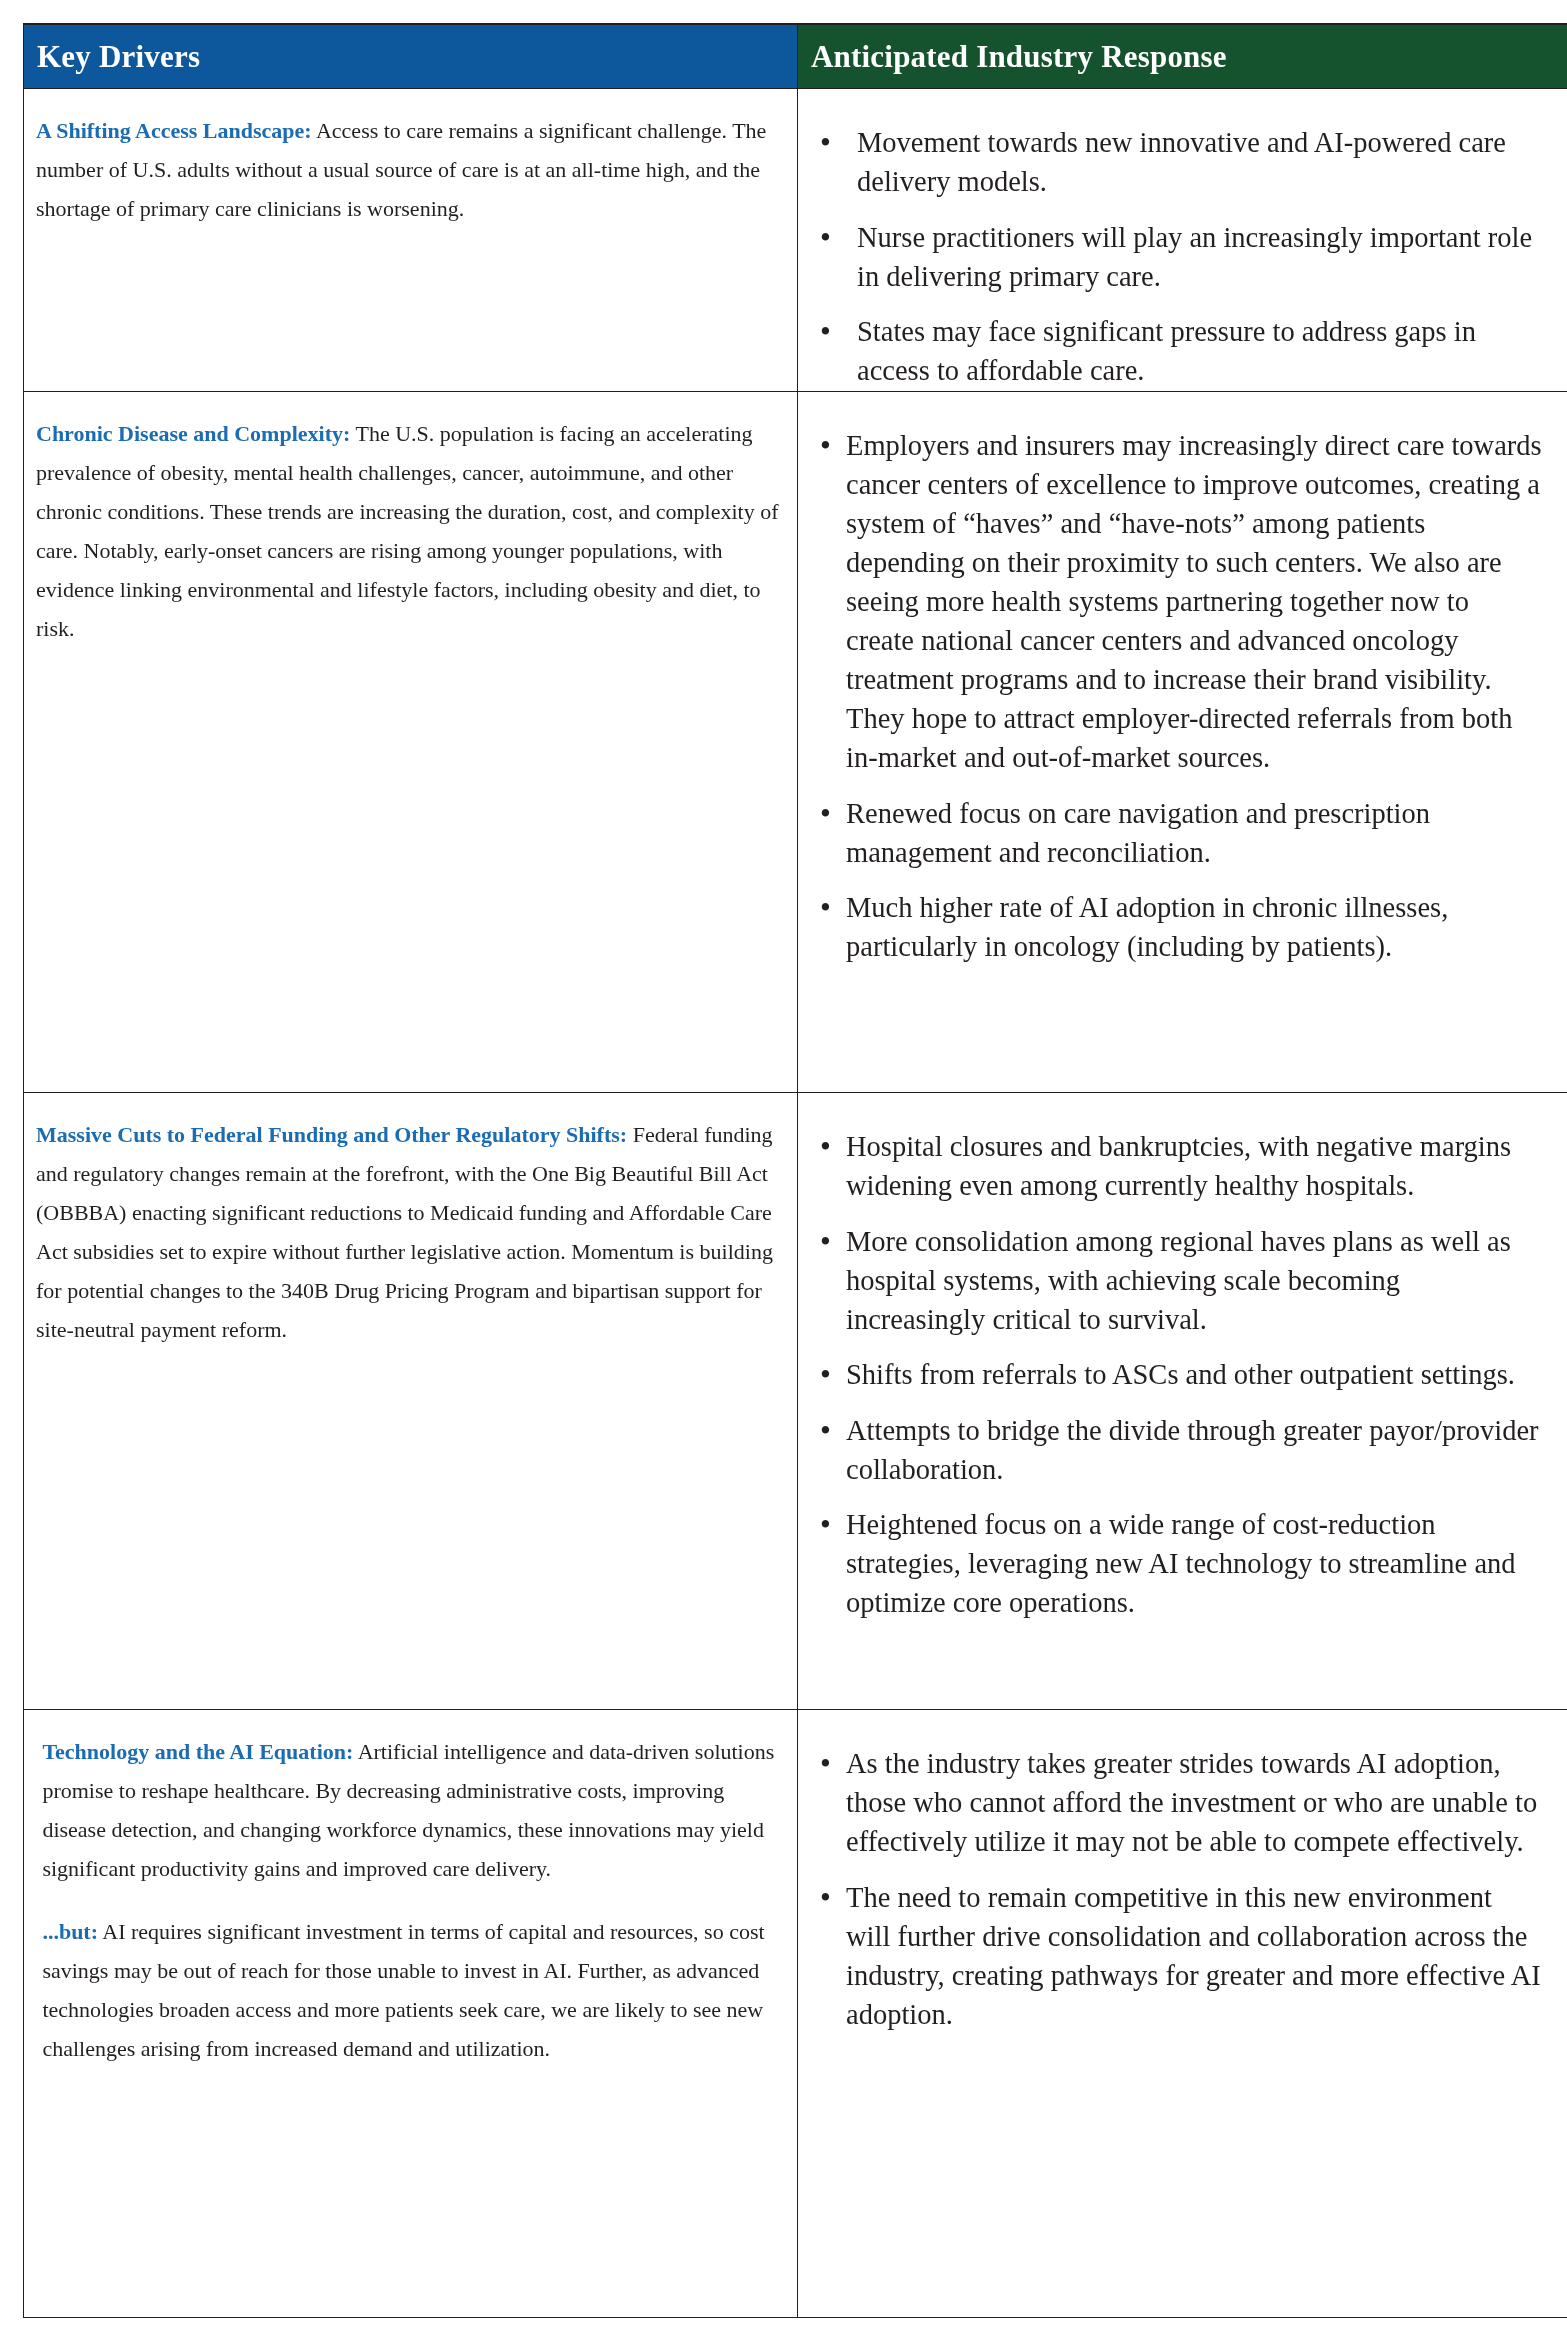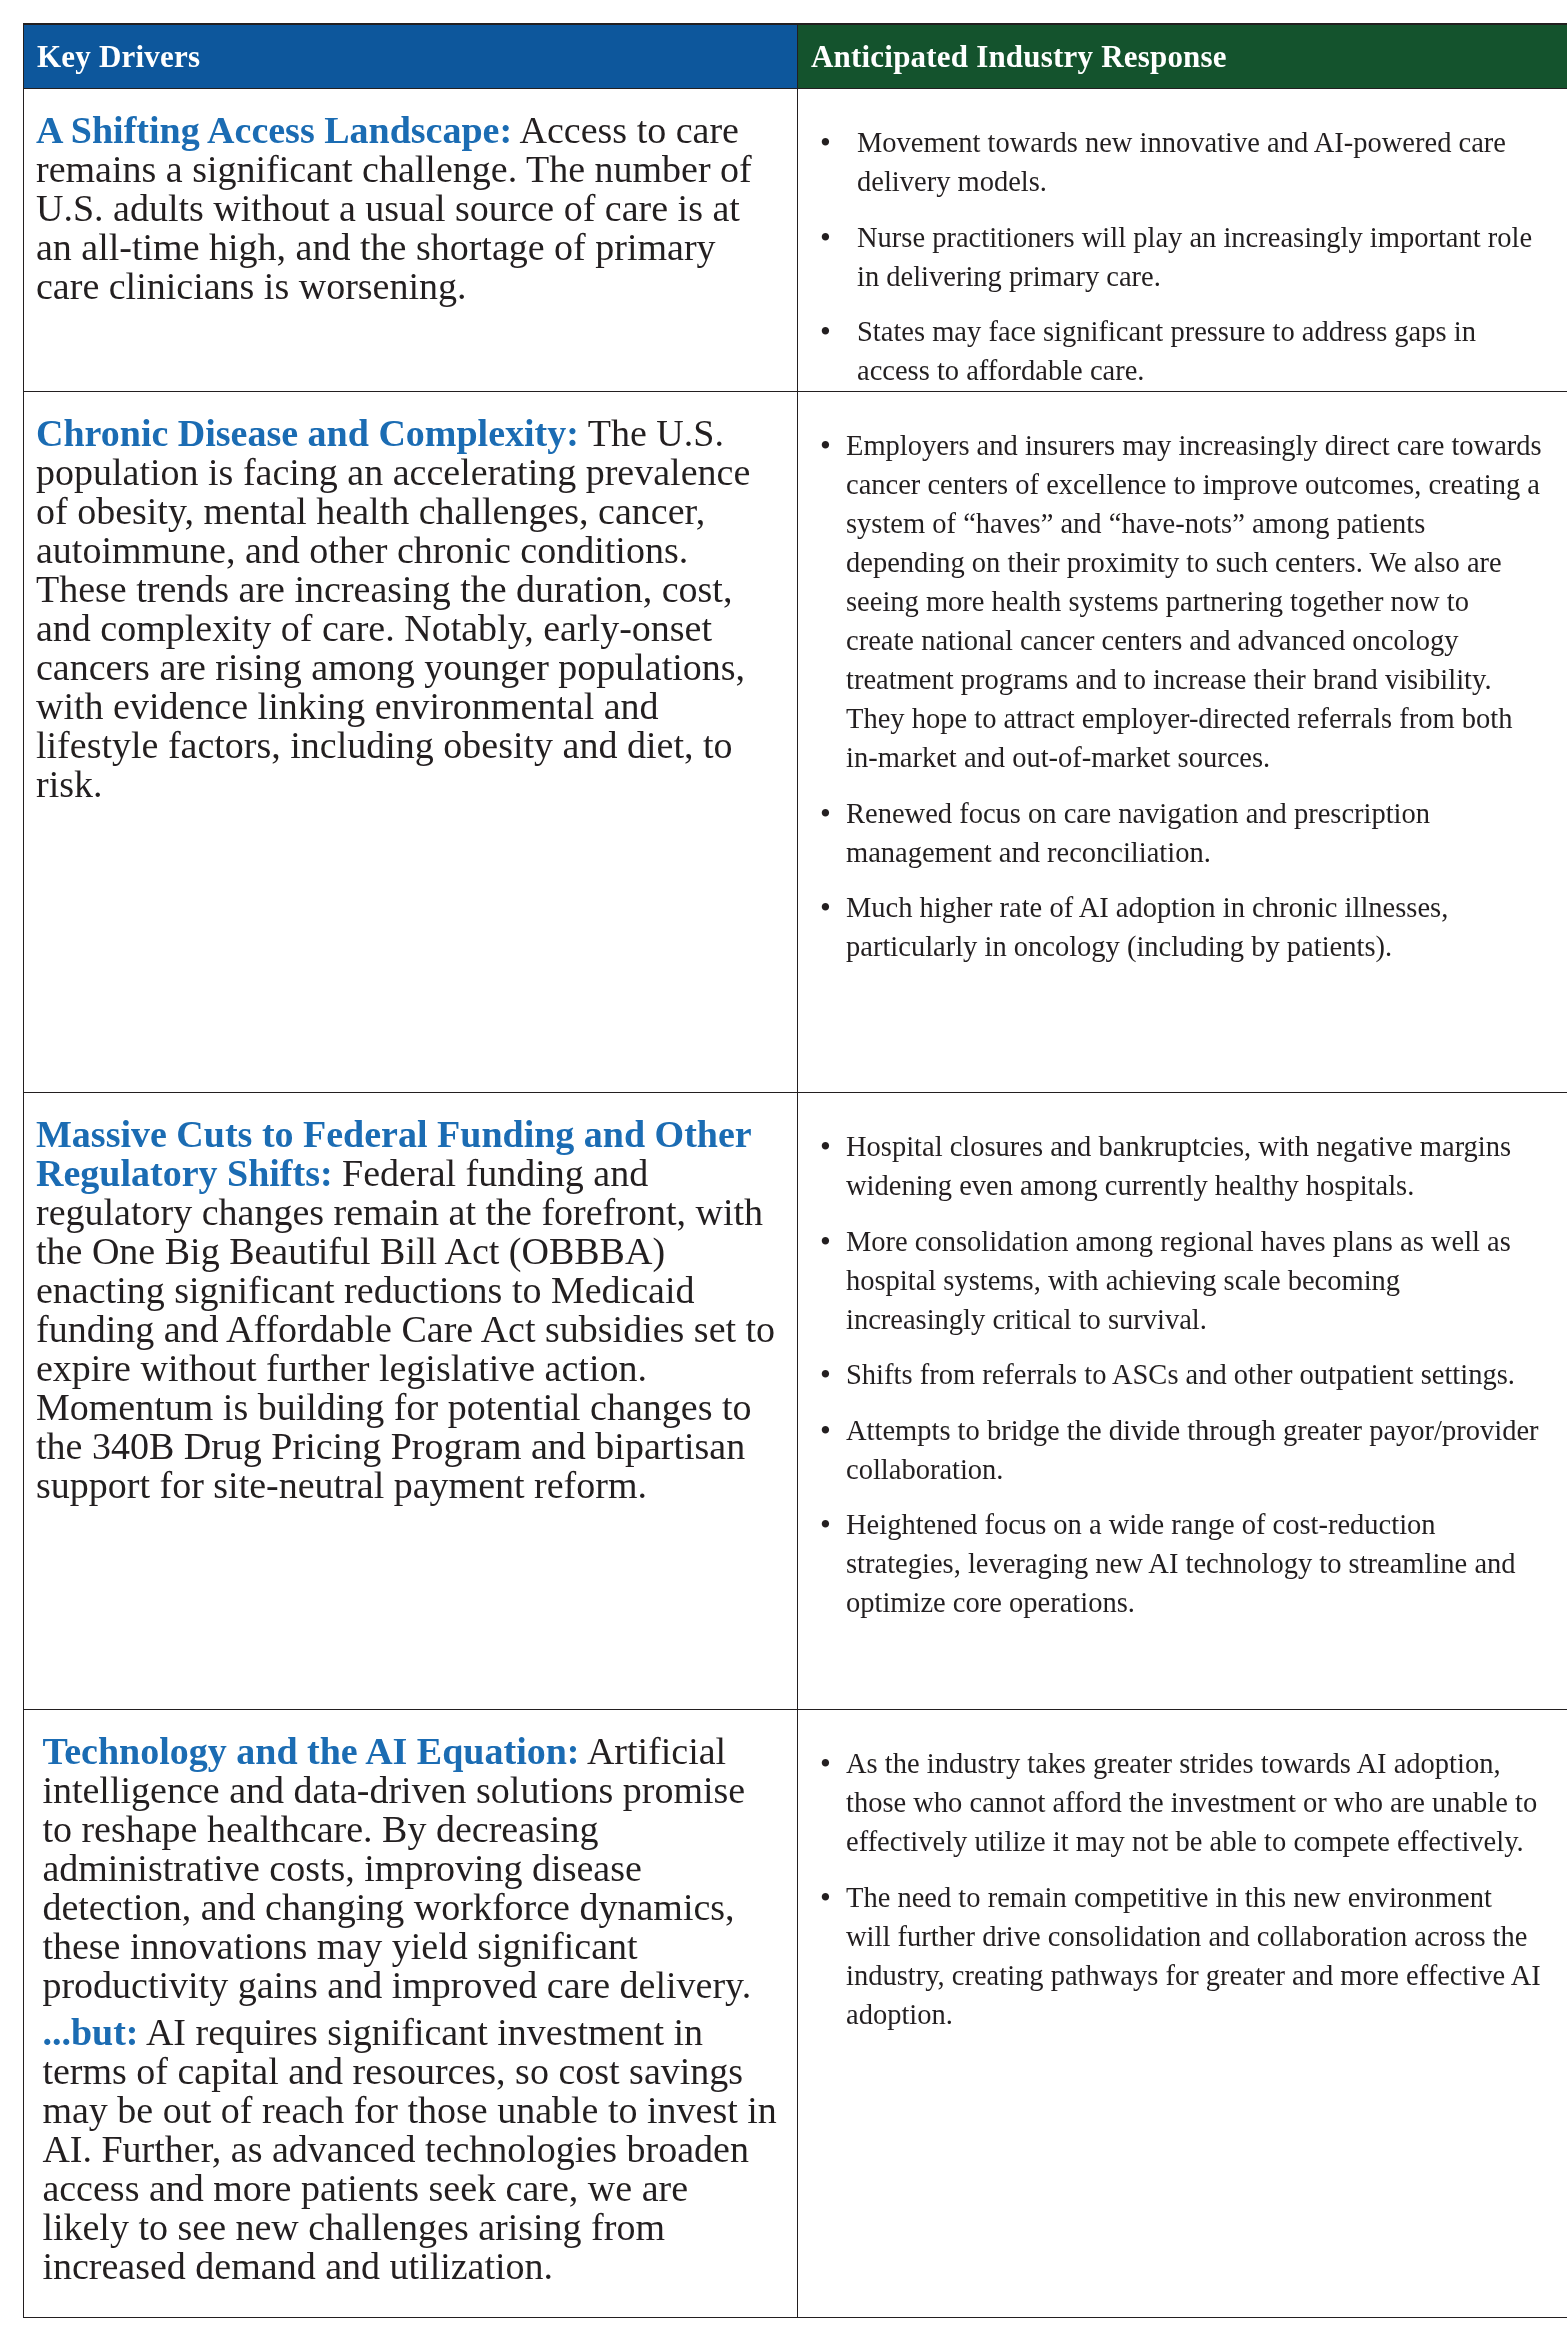--- a/index.html
+++ b/index.html
@@ -45,26 +45,26 @@
     color: #ffffff;
     font-size: 31px;
     font-weight: 700;
     letter-spacing: 0.2px;
   }
   .header-left  { background: #0d579c; }
   .header-right { background: #14532d; }
 
   .driver-cell {
     padding: 22px 18.4px 0 12px;
-    font-size: 38px;
+    font-size: 22px;
     line-height: 39px;
   }
   .driver-cell.indent-more { padding-left: 18.4px; }
   .para { margin: 0; }
-  .para + .para { margin-top: 8px; }
+  .para + .para { margin-top: 24px; }
   .lead {
     font-weight: 700;
     color: #1b6cb3;
   }
 
   .response-cell {
     padding: 22px 13px 0 0;
     font-size: 28.5px;
     line-height: 39px;
   }

